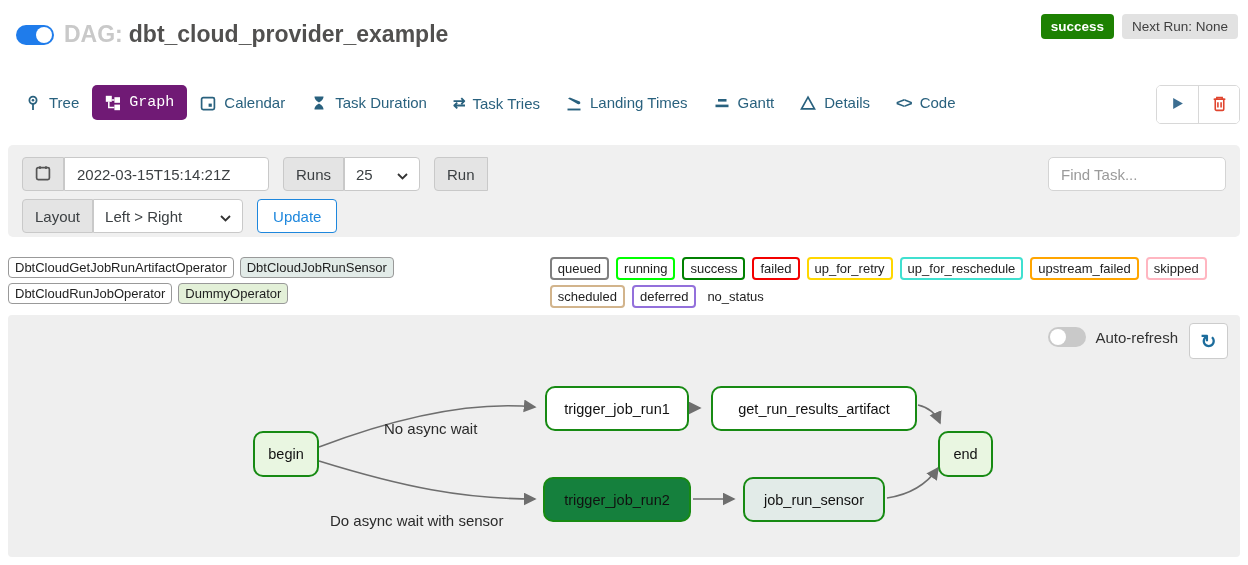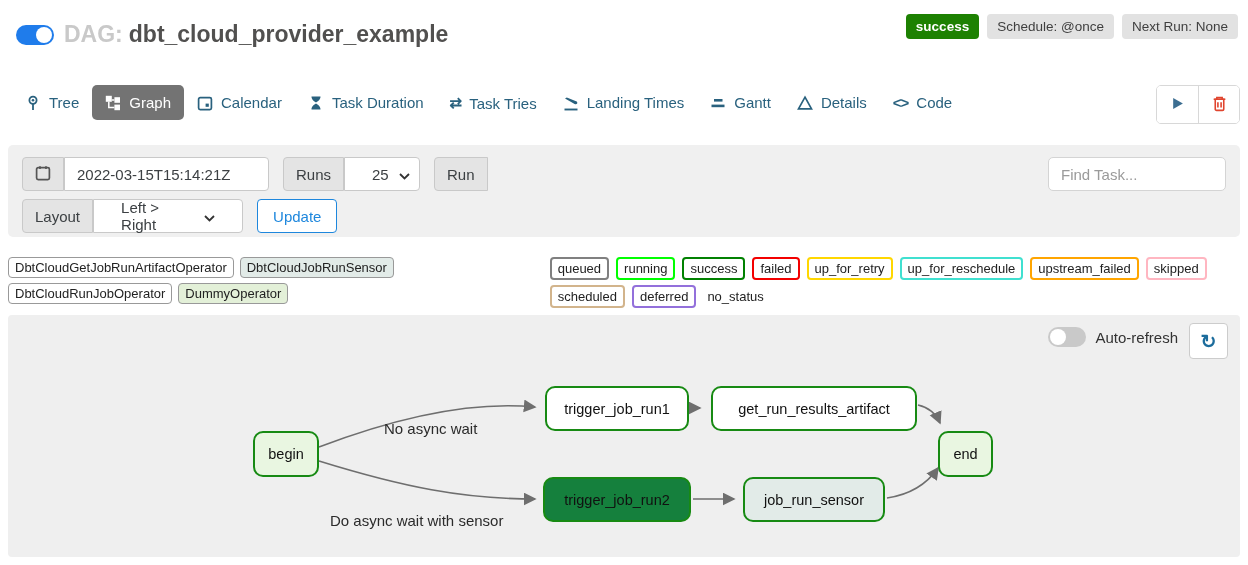--- a/index.html
+++ b/index.html
@@ -17,38 +17,38 @@
   .dag-prefix { color:#c9c9c9; margin-right:6px; }
   .dag-name { color:#51504f; }
   .header-badges { display:flex; gap:8px; margin-top:2px; }
   .badge { font-size:13.5px; padding:5px 10px; border-radius:4px; white-space:nowrap; }
   .badge-success { background:#1d8102; color:#fff; font-weight:bold; }
   .badge-gray { background:#e2e2e2; color:#3f3f3f; }
 
   
   .tabbar { position:absolute; top:85px; left:12px; right:8px; display:flex; align-items:flex-start; height:42px; }
   .tab { display:flex; align-items:center; gap:8px; padding:9px 13px; color:#29617e; font-size:15px; cursor:pointer; border-radius:5px; text-decoration:none; white-space:nowrap; }
-  .tab.selected { background:#737373; color:#fff; }
+  .tab.selected { background:#701a75; color:#fff;font-family:Liberation Mono, monospace; }
   .ticon { display:flex; align-items:center; }
   .ticon svg { display:block; }
   .glyph-icon { font-size:15px; font-weight:bold; letter-spacing:-1px; }
   .btn-group { margin-left:auto; display:flex; border:1px solid #d8d8d8; border-radius:5px; overflow:hidden; background:#fff; }
   .icon-btn { width:41px; height:37px; display:flex; align-items:center; justify-content:center; background:#fff; border:none; cursor:pointer; }
   .icon-btn + .icon-btn { border-left:1px solid #d8d8d8; }
 
   
   .filterbar { position:absolute; top:145px; left:8px; width:1232px; height:92px; background:#f0f0f0; border-radius:5px; padding:12px 14px; }
   .frow { display:flex; align-items:center; }
   .frow + .frow { margin-top:8px; }
   .igroup { display:flex; align-items:stretch; margin-right:14px; height:34px; }
   .addon { background:#e4e4e4; border:1px solid #c9c9c9; border-radius:4px 0 0 4px; display:flex; align-items:center; padding:0 12px; font-size:15px; color:#3c4043; }
   .btn-addon { cursor:pointer; }
   .tinput { height:34px; border:1px solid #c9c9c9; border-radius:0 4px 4px 0; padding:8px 12px; font-size:15px; color:#3c4043; background:#fff; font-family:inherit; outline:none; }
   .date-input { width:205px; }
-  .select { background:#fff; border:1px solid #c9c9c9; border-radius:0 4px 4px 0; display:flex; align-items:center; justify-content:space-between; gap:10px; padding:0 27px; font-size:15px; cursor:pointer; }
+  .select { background:#fff; border:1px solid #c9c9c9; border-radius:0 4px 4px 0; display:flex; align-items:center; justify-content:space-between; gap:10px; padding:0 11px; font-size:15px; cursor:pointer; }
   .select-runs { width:76px; }
   .select-run { width:400px; }
   .select-layout { width:150px; }
   .find-task { margin-left:auto; width:178px; border-radius:5px; border-color:#d4d4d4; }
   .find-task::placeholder { color:#9a9a9a; }
   .update-btn { height:34px; padding:0 15px; background:#fff; border:1.5px solid #1e87dd; color:#1e87dd; font-size:15px; border-radius:4px; cursor:pointer; font-family:inherit; }
 
   
   .legend { position:absolute; top:257px; left:8px; width:1240px; display:flex; align-items:flex-start; }
   .ops { width:543px; display:flex; flex-wrap:wrap; gap:5px 6px; }
@@ -73,21 +73,20 @@
 
   <header class="topbar">
     <div class="title-wrap">
       <span class="toggle">
           <span class="knob"></span>
         </span>
       <h1 class="dag-title"><span class="dag-prefix">DAG:</span><span class="dag-name">dbt_cloud_provider_example</span></h1>
     </div>
     <div class="header-badges">
       <span class="badge badge-success">success</span>
-      <span class="badge badge-gray">Schedule: @once</span>
       <span class="badge badge-gray">Next Run: None</span>
     </div>
   </header>
 
   <nav class="tabbar">
     <a class="tab">
       <span class="ticon">
           <svg width="16" height="16" viewBox="0 0 16 16">
             <circle cx="8" cy="5.3" r="3.6" fill="none" stroke="currentColor" stroke-width="1.8"></circle>
             <circle cx="8" cy="5.3" r="1.3" fill="currentColor"></circle>

